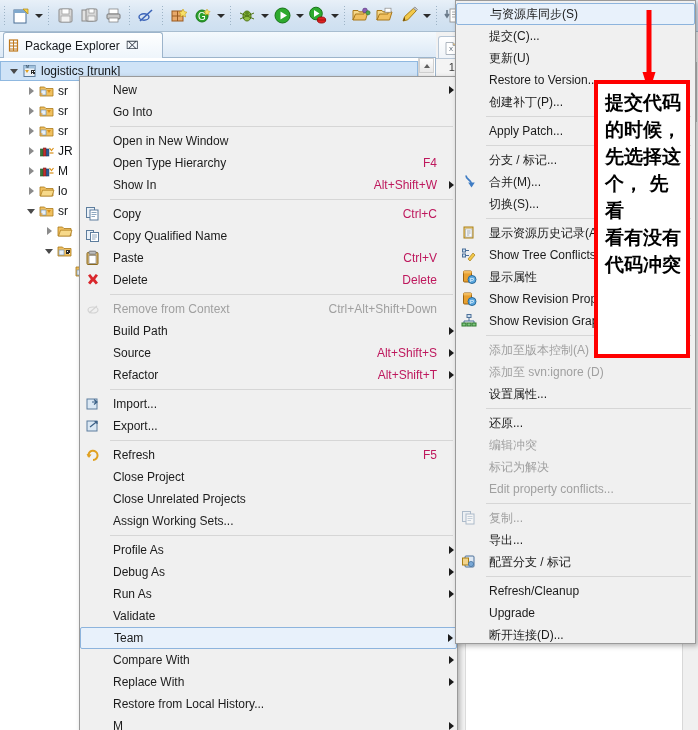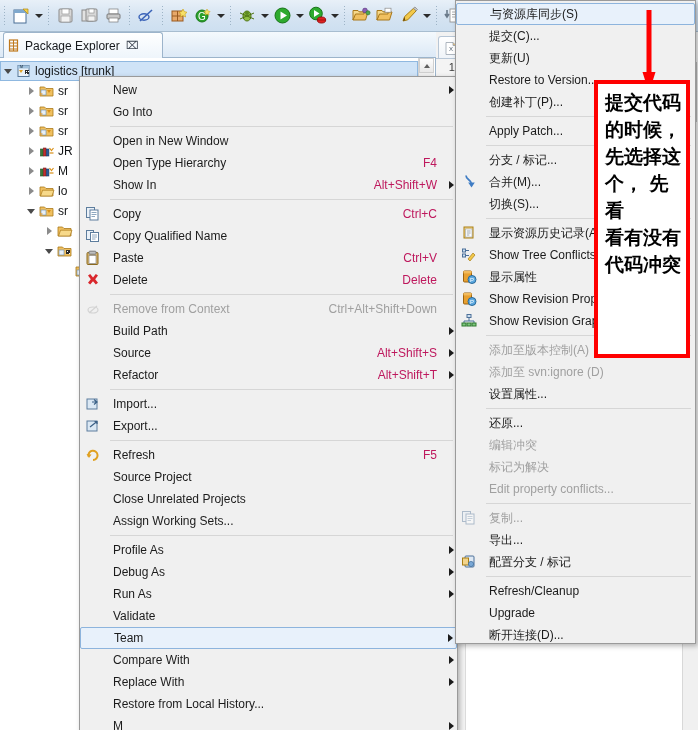--- a/index.html
+++ b/index.html
@@ -279,21 +279,21 @@
   </span>
   <span class="pe-ic">
     <svg width="12" height="12" viewBox="0 0 12 12">
         <rect x="1.5" y="1.5" width="9" height="9" fill="none" stroke="#2b3b4b" stroke-width="1.4"></rect>
       </svg>
   </span>
 </div>
 
 <div id="pe-body">
   <div id="tree">
-      <div class="trow sel" style="">
+      <div class="trow sel" style="padding-left: 6px;">
         <span class="tw o"></span>
         <span class="ticon">
           <svg width="16" height="14" viewBox="0 0 16 14">
             <rect x="2" y="1.5" width="11" height="11" fill="#e9f0f7" stroke="#5a7a9a"></rect>
             <rect x="2" y="1.5" width="11" height="3" fill="#9fc0dc"></rect>
             <text x="4" y="4.2" font-size="3.6" fill="#20303f" font-family="Liberation Sans, sans-serif">M</text>
             <path d="M3 6 l2 3 2 -3z" fill="#e0a020"></path>
             <rect x="9" y="6" width="4" height="4" fill="#2b2b2b"></rect>
             <rect x="10" y="7" width="1" height="1" fill="#fff"></rect>
             <rect x="12" y="7" width="1" height="1" fill="#fff"></rect>
@@ -595,21 +595,21 @@
             <path d="M3.5 9.5 A4.6 4.6 0 1 1 8 13" fill="none" stroke="#e0a020" stroke-width="2"></path>
             <path d="M1.5 7 L4 11 L6.5 7.5 Z" fill="#e0a020"></path>
           </svg>
         </span>
         <span class="txt">Refresh</span>
         <span class="acc">F5</span>
         <span class="sub"></span>
       </div>
       <div class="mi">
         <span class="ic"></span>
-        <span class="txt">Source Project</span>
+        <span class="txt">Close Project</span>
         <span class="acc"></span>
         <span class="sub"></span>
       </div>
       <div class="mi">
         <span class="ic"></span>
         <span class="txt">Close Unrelated Projects</span>
         <span class="acc"></span>
         <span class="sub"></span>
       </div>
       <div class="mi">

